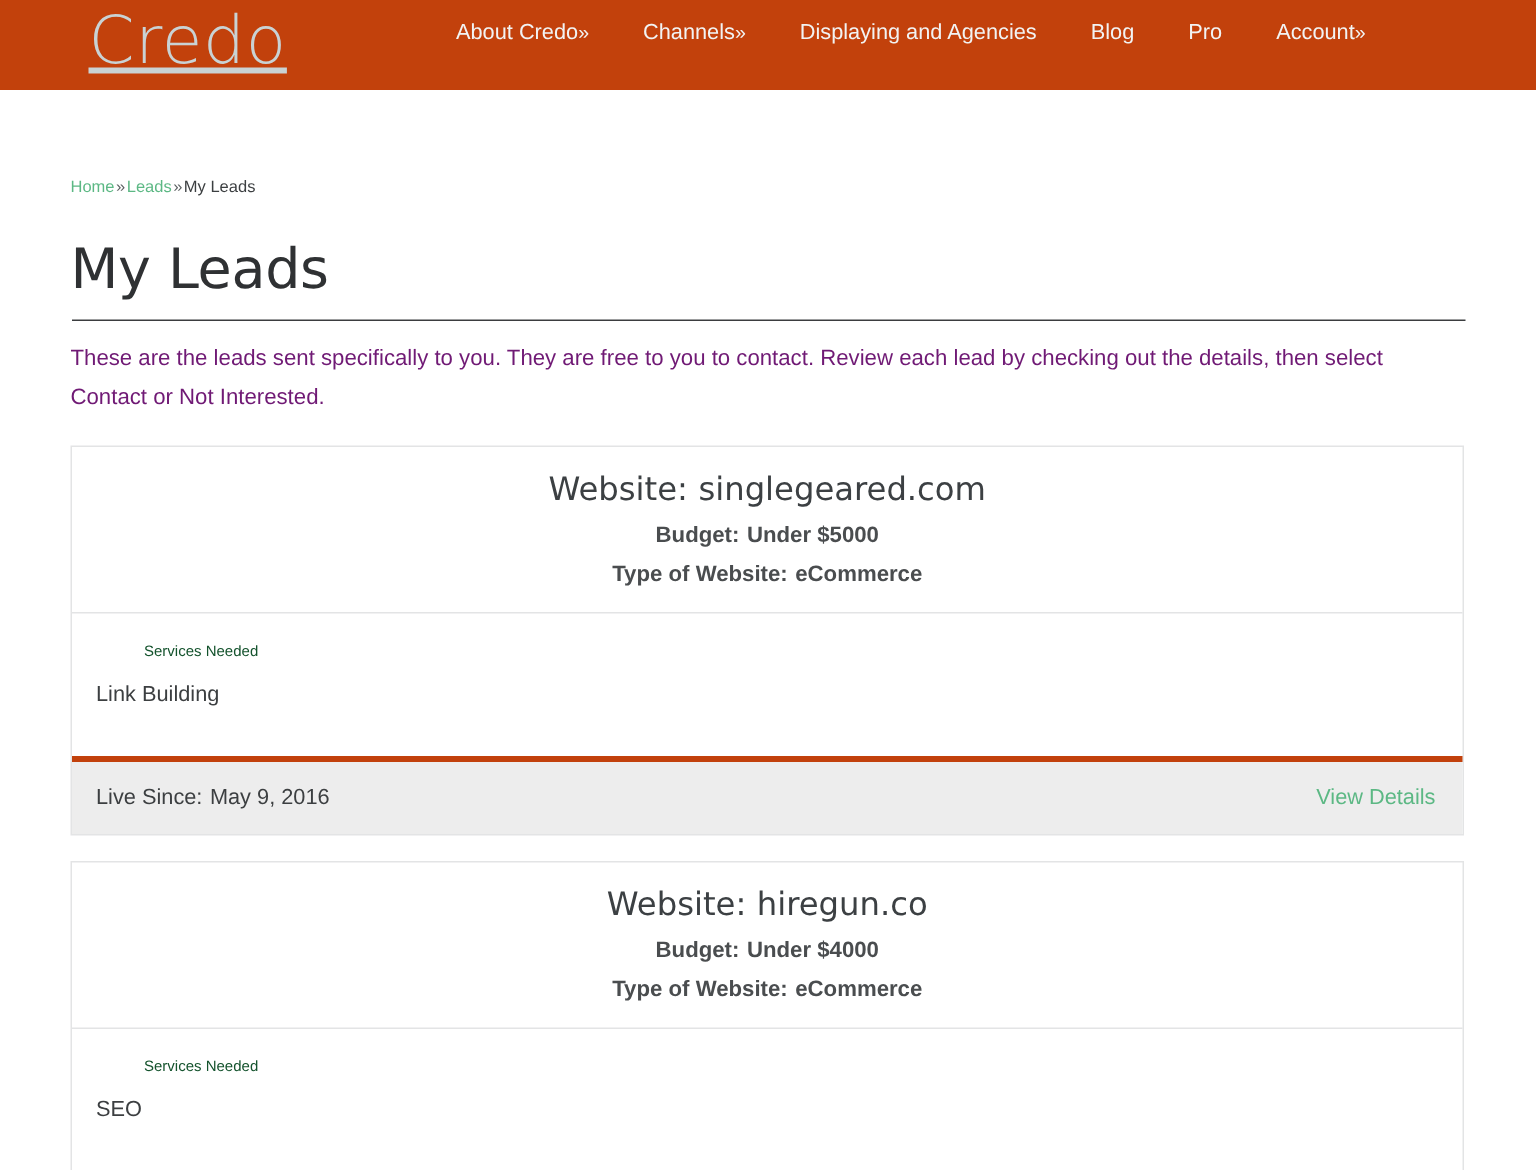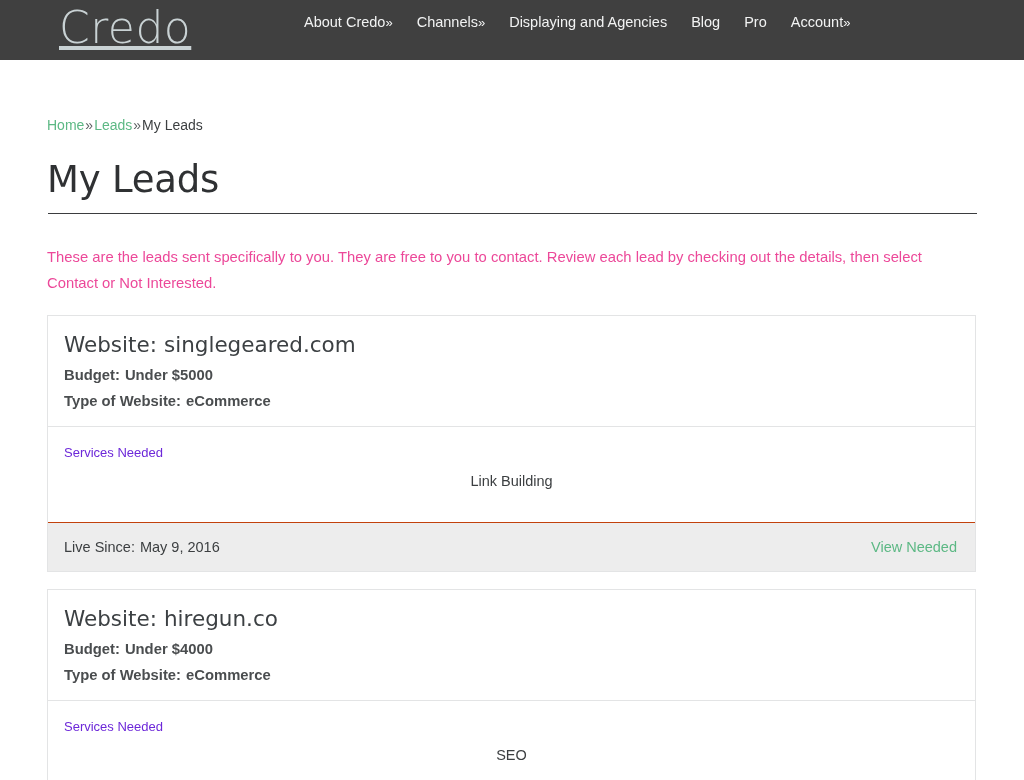--- a/index.html
+++ b/index.html
@@ -11,21 +11,21 @@
     height: 780px;
     overflow: hidden;
     background: #ffffff;
     font-family: "Liberation Sans", sans-serif;
   }
 
   
   .site-header {
     width: 1024px;
     height: 60px;
-    background: #404040;
+    background: #c2410c;
     position: relative;
     display: flex;
     align-items: center;
   }
   .brand {
     position: absolute;
     left: 59px;
     top: -2px;
     font-size: 44px;
     font-weight: 300;
@@ -35,41 +35,41 @@
     line-height: 60px;
     user-select: none;
   }
   .main-nav {
     position: absolute;
     left: 292px;
     top: 0;
     height: 44px;
     display: flex;
     align-items: center;
-    gap: 0;
+    gap: 12px;
   }
   .main-nav a {
     color: #f2f3f3;
     text-decoration: none;
     font-size: 14.5px;
     padding: 0 12px;
     white-space: nowrap;
     line-height: 60px;
   }
   .main-nav a .caret { font-size: 13px; }
 
   
   .content {
     width: 1024px;
     padding: 0 47px;
   }
 
   .breadcrumb {
     margin-top: 56px;
-    font-size: 14px;
+    font-size: 11px;
     color: #3c3f41;
     line-height: 18px;
   }
   .breadcrumb a {
     color: #5cb884;
     text-decoration: none;
   }
   .breadcrumb .sep { color: #5b5f61; padding: 0 1px; }
 
   .page-title {
@@ -82,23 +82,23 @@
     font-family: "DejaVu Sans", sans-serif;
   }
   .title-rule {
     margin-top: 11px;
     border: 0;
     border-top: 1px solid #3b3d3f;
     width: 929px;
   }
 
   .intro {
-    margin-top: 30px;
+    margin-top: 12px;
     font-size: 14.8px;
-    color: #ec4899;
+    color: #701a75;
     line-height: 26px;
     max-width: 910px;
   }
   .displaying {
     margin-top: 18px;
     font-size: 14.5px;
     color: #3c3f41;
     line-height: 20px;
   }
 
@@ -106,20 +106,21 @@
   .lead-list { margin-top: 19px; }
 
   .lead-card {
     width: 929px;
     background: #ffffff;
     border: 1px solid #e3e4e5;
     margin-bottom: 17px;
   }
   .lead-head {
     padding: 14px 16px 14px;
+    text-align: center;
   }
   .lead-website {
     font-size: 21.5px;
     font-weight: 400;
     color: #3c4043;
     line-height: 30px;
     font-family: "DejaVu Sans", sans-serif;
     white-space: nowrap;
   }
   .lead-website .label { letter-spacing: 0px; }
@@ -132,34 +133,34 @@
     font-weight: bold;
   }
   .lead-meta .mlabel { }
   .lead-meta .mvalue { padding-left: 5px; }
 
   .lead-services {
     border-top: 1px solid #e3e4e5;
     padding: 15px 16px 30px;
   }
   .services-title {
-    font-size: 13px;
-    color: #6d28d9;
-    line-height: 22px;
+    font-size: 10px;
+    color: #14532d;
+    line-height: 22px;
+    margin-left: 32px;
   }
   .services-item {
     margin-top: 6px;
     font-size: 14.5px;
     color: #3c3f41;
     line-height: 22px;
-    text-align: center;
   }
 
   .lead-footer {
-    border-top: 1px solid #c2410c;
+    border-top: 4px solid #c2410c;
     background: #ededed;
     padding: 13px 18px 13px 16px;
     display: flex;
     align-items: center;
     justify-content: space-between;
   }
   .live-since {
     font-size: 14.5px;
     color: #3c3f41;
     line-height: 22px;
@@ -225,21 +226,21 @@
         </div>
       </div>
       <div class="lead-services">
         <div class="services-title">Services Needed</div>
         <div class="services-item">Link Building</div>
       </div>
       <div class="lead-footer">
         <div class="live-since">
           <span>Live Since:</span><span class="lvalue">May 9, 2016</span>
         </div>
-        <a class="view-details" href="#">View Needed</a>
+        <a class="view-details" href="#">View Details</a>
       </div>
     </div>
 
     <div class="lead-card">
       <div class="lead-head">
         <div class="lead-website">
           <span class="label">Website:</span><span class="value">hiregun.co</span>
         </div>
         <div class="lead-meta">
           <span class="mlabel">Budget:</span><span class="mvalue">Under $4000</span>

